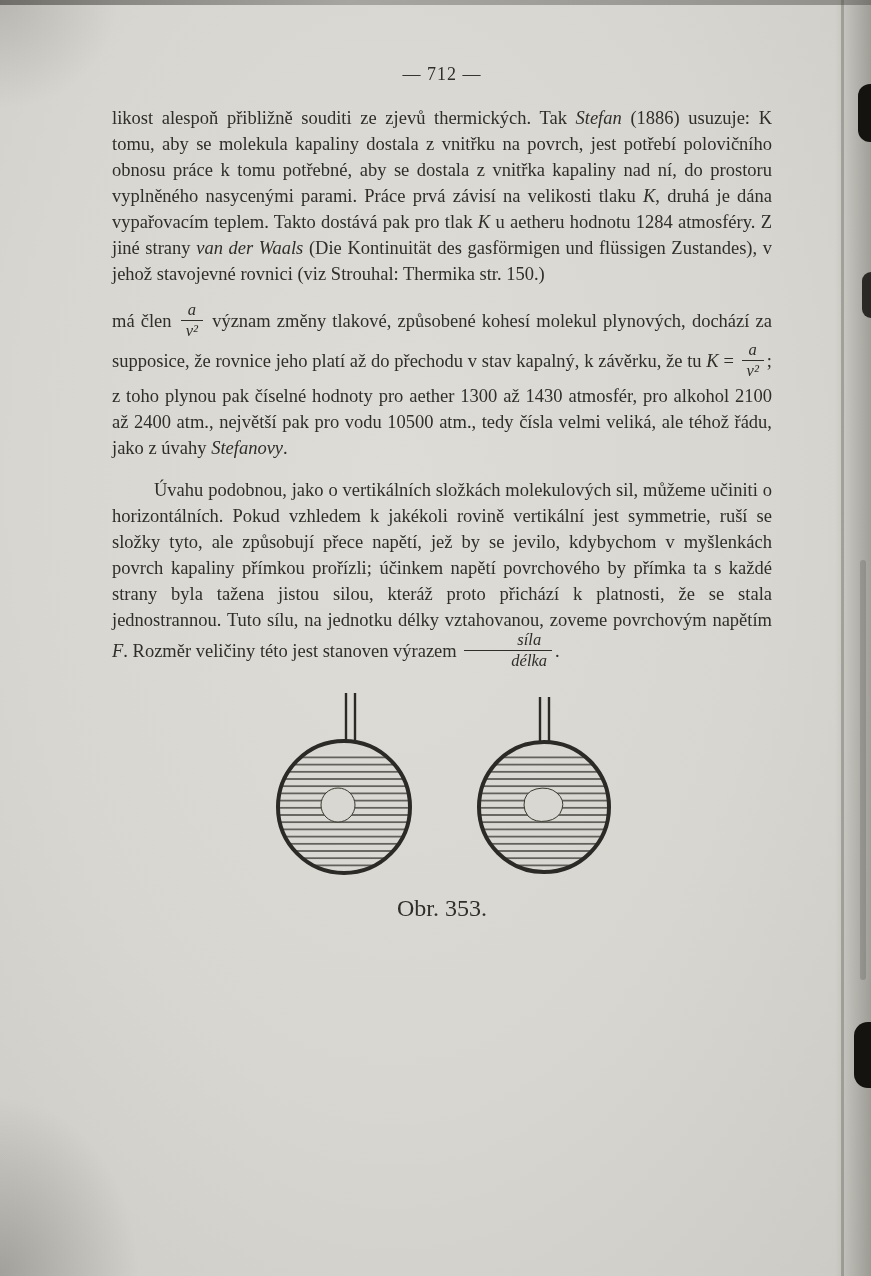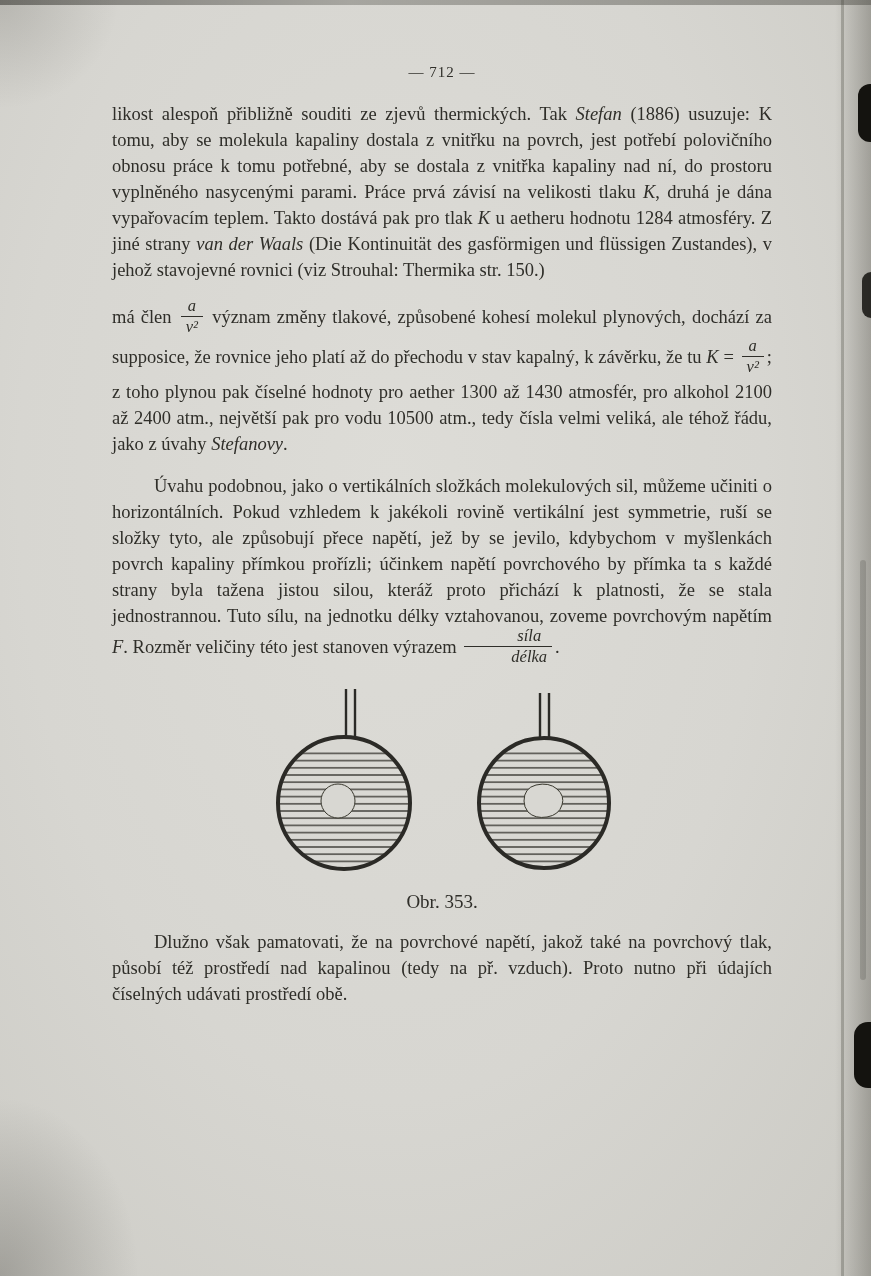--- a/index.html
+++ b/index.html
@@ -23,37 +23,37 @@
   .mark-1{top:84px;width:13px;height:58px;border-radius:12px 0 0 12px;}
   .mark-2{top:272px;width:9px;height:46px;border-radius:10px 0 0 10px;opacity:.85;}
   .mark-3{top:1022px;width:17px;height:66px;border-radius:14px 0 0 14px;}
   .mark-4{top:560px;right:5px;width:6px;height:420px;background:rgba(40,38,32,.18);border-radius:4px;}
   .corner-bl{position:absolute;left:0;bottom:0;width:140px;height:180px;
     background:radial-gradient(ellipse at 0% 100%,rgba(60,58,52,.30),rgba(0,0,0,0) 70%);}
   .corner-tl{position:absolute;left:0;top:0;width:120px;height:110px;
     background:radial-gradient(ellipse at 0% 0%,rgba(60,58,52,.18),rgba(0,0,0,0) 70%);}
 
   .content{position:absolute;left:96px;width:692px;top:64px;}
-  .pagenum{text-align:center;font-size:15px;letter-spacing:1px;margin:0 0 20px 0;}
+  .pagenum{text-align:center;font-size:18px;letter-spacing:1px;margin:0 0 20px 0;}
   p.para{text-align:justify;font-size:18.5px;line-height:26px;margin:16px;}
   .indent{text-indent:42px;}
   .it{font-style:italic;}
   .mt{margin-top:26px;}
 
   .frac{display:inline-block;vertical-align:middle;text-align:center;
     line-height:1.12;font-size:16.5px;margin:0 3px;position:relative;top:-2px;}
   .frac .num{display:block;padding:0 5px 1px;border-bottom:1.5px solid #2f2e29;}
   .frac .den{display:block;padding:1px 5px 0;}
 
   .heading{text-align:center;margin:34px 0 24px 0;font-size:19.5px;}
   .heading .prefix{font-weight:600;margin-right:10px;}
   .heading .title{font-family:"Liberation Sans","DejaVu Sans",sans-serif;font-weight:700;letter-spacing:.2px;}
 
   .figure{margin:16px auto 0;width:420px;text-align:center;}
-  .figcaption{text-align:center;font-size:19px;margin-top:10px;}
+  .figcaption{text-align:center;font-size:24px;margin-top:10px;}
 </style>
 </head>
 <body>
 
 <div class="page">
 
   <div class="top-edge"></div>
   <div class="corner-tl"></div>
   <div class="corner-bl"></div>
   <div class="edge-shade"></div>
@@ -107,16 +107,15 @@
         <g clip-path="url(#clipR)">
           <circle cx="312" cy="118" r="65" fill="url(#hatch)"></circle>
           <rect x="247" y="53" width="130" height="13" fill="#d8d7d2"></rect>
         </g>
         <circle cx="312" cy="118" r="65" fill="none" stroke="#2b2a26" stroke-width="4"></circle>
         <path d="M 292 116 q 0 -13 12 -16 q 13 -3 21 4 q 8 7 5 16 q -3 10 -15 12 q -12 2 -19 -5 q -4 -5 -4 -11 z" fill="#d8d7d2" stroke="#3a392f" stroke-width="1"></path>
       </svg>
       <div class="figcaption">Obr. 353.</div>
     </div>
 
-    <p class="para indent mt">Dlužno však pamatovati, že na povrchové napětí, jakož také na povrchový tlak, působí též prostředí nad kapalinou (tedy na př. vzduch). Proto nutno při údajích číselných udávati prostředí obě.</p>
 
   </div>
 </div>
 
 </body></html>

